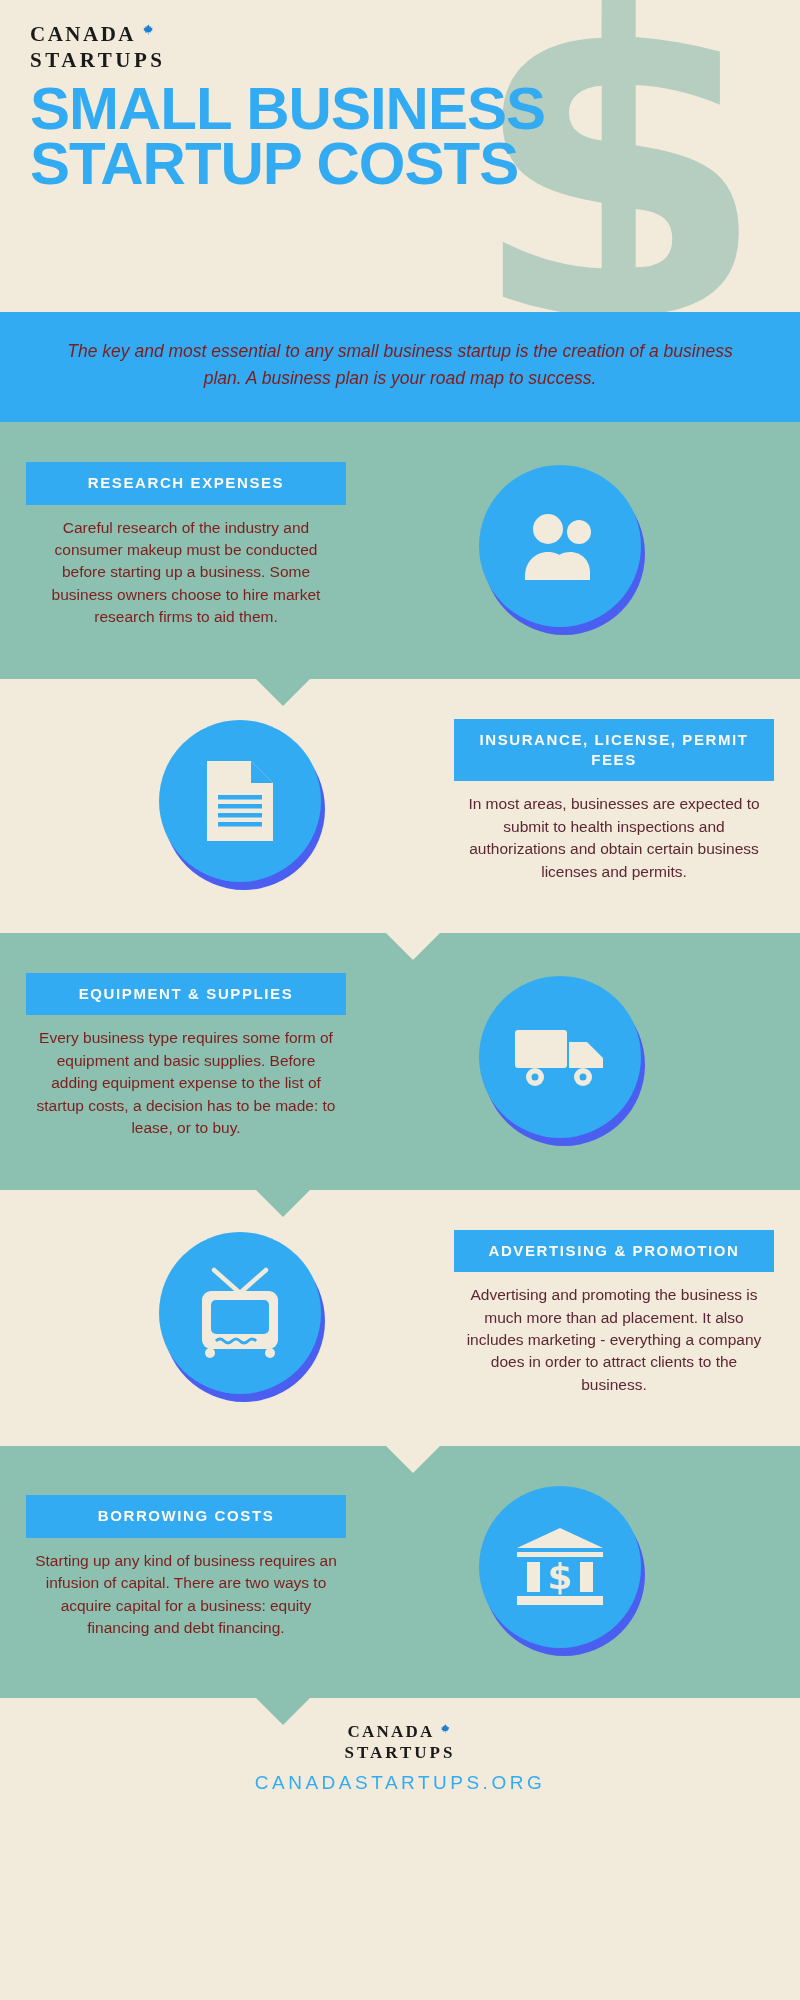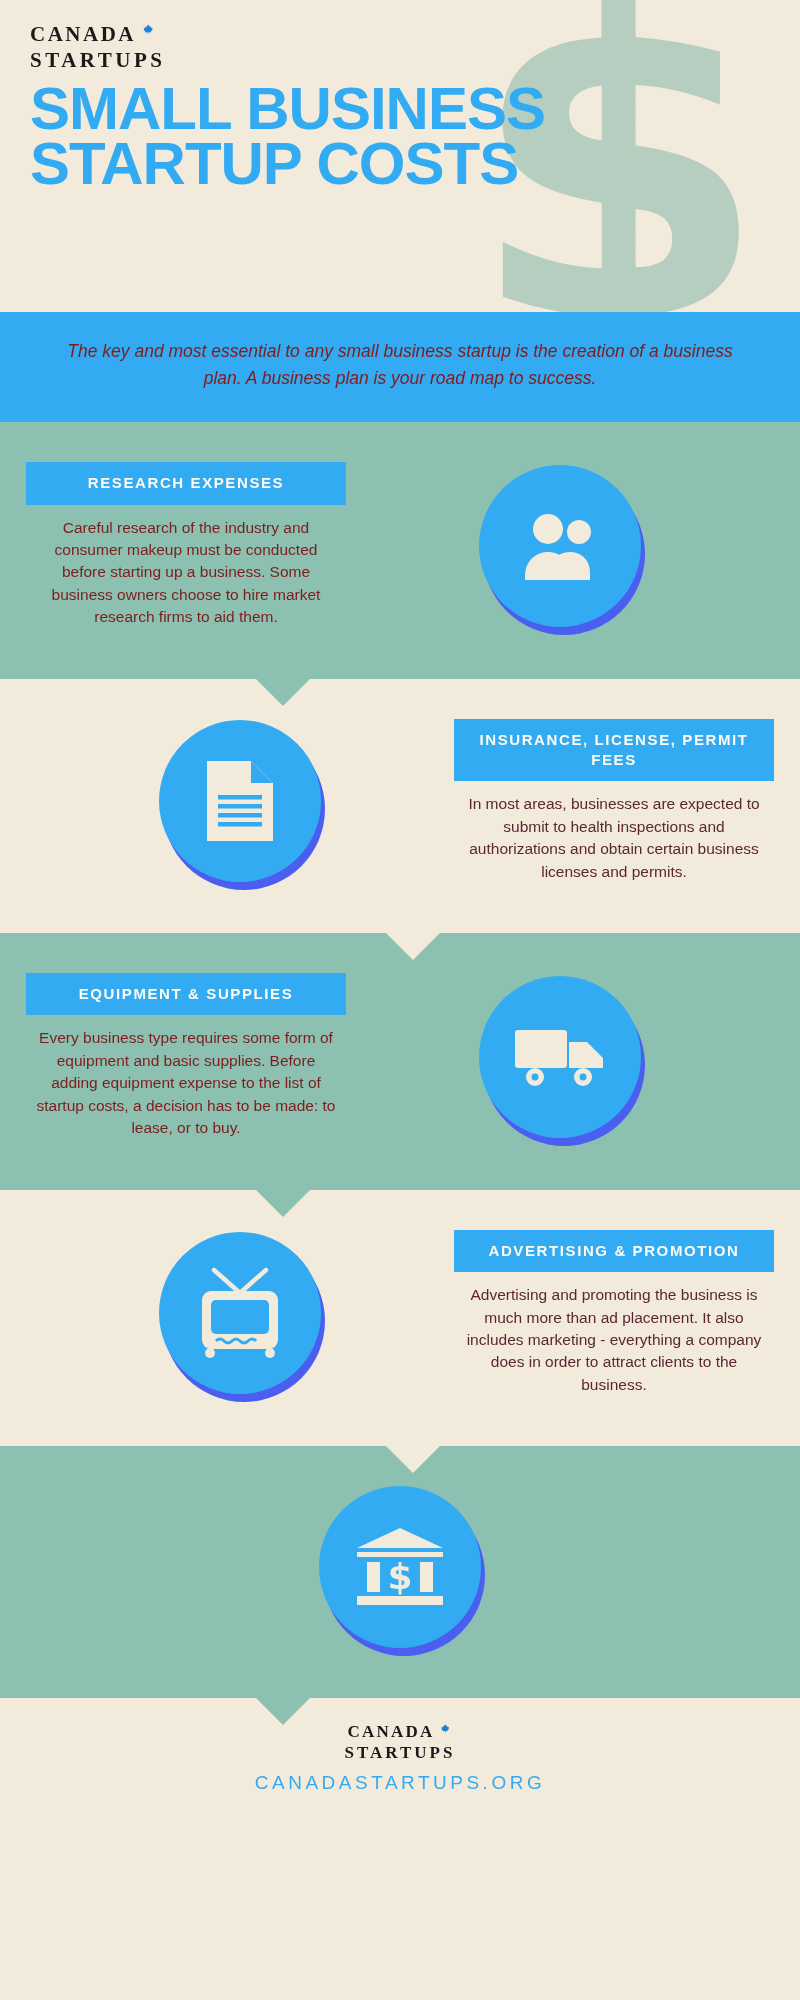--- a/index.html
+++ b/index.html
@@ -309,20 +309,24 @@
               <circle cx="78" cy="86" r="5" fill="#f2ebdc"></circle>
             </svg>
           </span>
         </div>
       </div>
     </div>
     <div class="notch cream"></div>
   </div>
 
   <div class="section green">
+    <div class="col-text">
+      <span class="label">BORROWING COSTS</span>
+      <div class="body">Starting up any kind of business requires an infusion of capital. There are two ways to acquire capital for a business: equity financing and debt financing.</div>
+    </div>
     <div class="col-icon">
       <div class="circle-wrap">
         <div class="circle-shadow"></div>
         <div class="circle">
           <span>
             <svg width="94" height="82" viewBox="0 0 94 82" aria-hidden="true">
               <path d="M47 2L90 22H4z" fill="#f2ebdc"></path>
               <rect x="4" y="26" width="86" height="5" fill="#f2ebdc"></rect>
               <rect x="14" y="36" width="13" height="30" fill="#f2ebdc"></rect>
               <rect x="67" y="36" width="13" height="30" fill="#f2ebdc"></rect>

